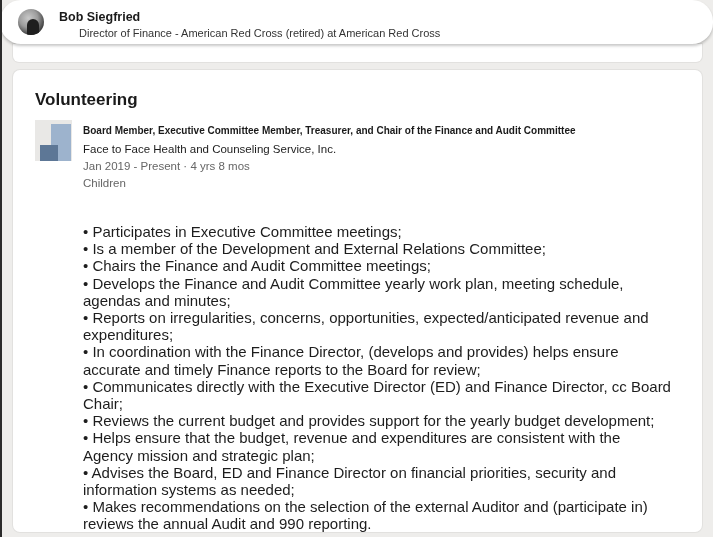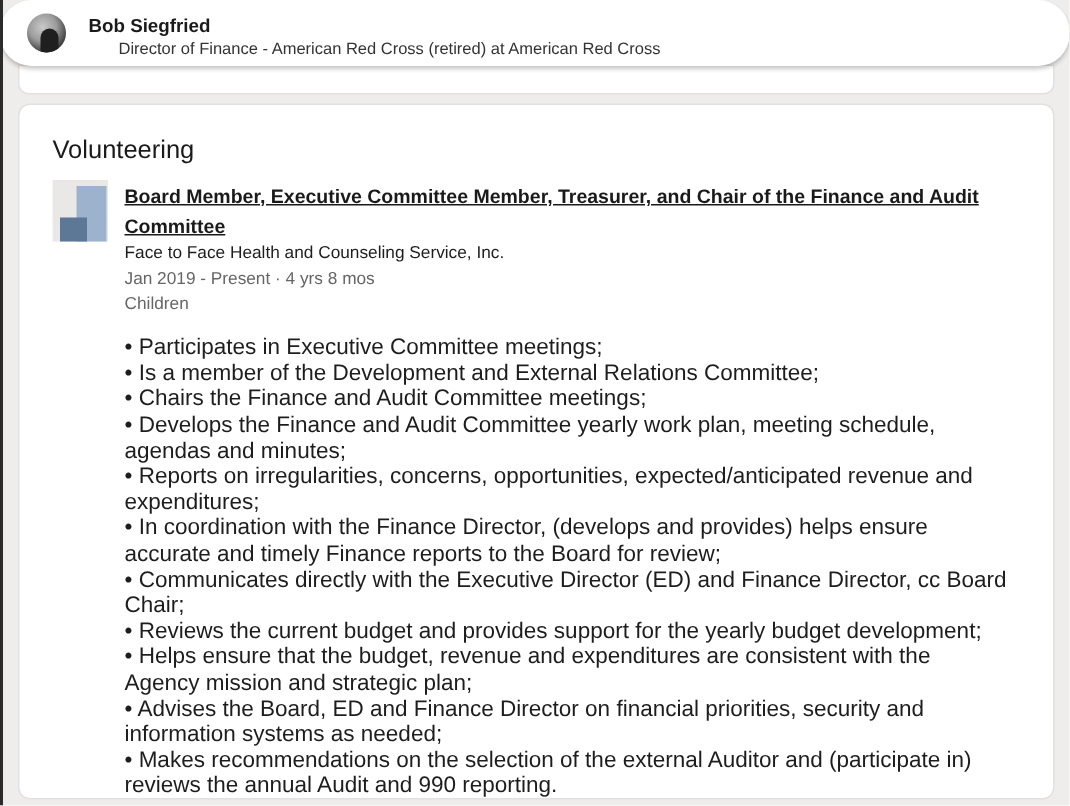--- a/index.html
+++ b/index.html
@@ -75,21 +75,21 @@
       left: 13px; top: 70px;
       width: 689px; height: 462px;
       background: #ffffff;
       border-radius: 7px;
       box-shadow: 0 0 0 1px #e2e1df;
     }
     .section-title {
       position: absolute;
       left: 22px; top: 20px;
       font-size: 17px;
-      font-weight: normal;
+      font-weight: bold;
       color: #1a1a1a;
       margin: 0;
     }
     .org-logo {
       position: absolute;
       left: 22px; top: 50px;
       width: 37px; height: 41px;
       background: #e9e8e6;
     }
     .org-logo .tall {
@@ -103,26 +103,25 @@
       left: 5px; top: 25px;
       width: 18px; height: 16px;
       background: #5d7796;
     }
     .entry {
       position: absolute;
       left: 70px; top: 51px;
       width: 610px;
     }
     .role-title {
-      font-size: 13px;
+      font-size: 10px;
       font-weight: bold;
       line-height: 20px;
       color: #1a1a1a;
       margin: 0;
-      text-decoration: underline;
     }
     .org-name {
       font-size: 11.5px;
       line-height: 17px;
       color: #1d1d1d;
     }
     .dates, .cause {
       font-size: 11.5px;
       line-height: 17px;
       color: #666;

